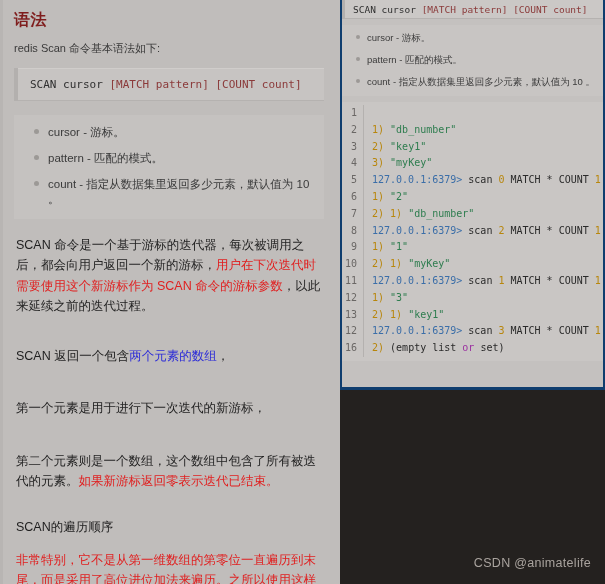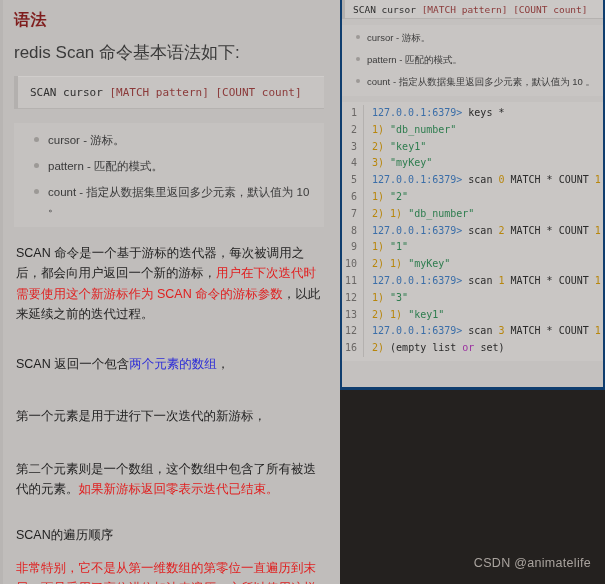--- a/index.html
+++ b/index.html
@@ -30,21 +30,21 @@
     padding: 8px 12px 0 12px;
   }
   .doc-title {
     font-size: 16px;
     font-weight: bold;
     color: #7f1d1d;
     margin: 2px 0 10px 2px;
     letter-spacing: 0.5px;
   }
   .doc-lead {
-    font-size: 17px;
+    font-size: 11px;
     color: #3a3a3a;
     margin: 7px 0 12px 2px;
   }
   .syntax-box {
     background: #c7c4c2;
     border-left: 4px solid #b3b0ae;
     padding: 10px 12px;
     margin: 0 4px 14px 2px;
     font-family: "DejaVu Sans Mono", "Liberation Mono", monospace;
     font-size: 11px;
@@ -255,21 +255,21 @@
         <span class="r-bullet-dot"></span>
         <span>pattern - 匹配的模式。</span>
       </div>
       <div class="r-bullet-row">
         <span class="r-bullet-dot"></span>
         <span>count - 指定从数据集里返回多少元素，默认值为 10 。</span>
       </div>
     </div>
 
     <div id="code-block">
-        <div class="code-line"><span class="ln">1</span><span class="code-txt"><span class="t-prompt">127.0.0.1:6379&gt;</span><span class="t-plain"> keys *</span></span></div>
+        <div class="code-line"><span class="ln">1</span></div>
         <div class="code-line"><span class="ln">2</span><span class="code-txt"><span class="t-num">1)</span><span class="t-str"> "db_number"</span></span></div>
         <div class="code-line"><span class="ln">3</span><span class="code-txt"><span class="t-num">2)</span><span class="t-str"> "key1"</span></span></div>
         <div class="code-line"><span class="ln">4</span><span class="code-txt"><span class="t-num">3)</span><span class="t-str"> "myKey"</span></span></div>
         <div class="code-line"><span class="ln">5</span><span class="code-txt"><span class="t-prompt">127.0.0.1:6379&gt;</span><span class="t-plain"> scan </span><span class="t-num">0</span><span class="t-plain"> MATCH * COUNT </span><span class="t-num">1</span></span></div>
         <div class="code-line"><span class="ln">6</span><span class="code-txt"><span class="t-num">1)</span><span class="t-str"> "2"</span></span></div>
         <div class="code-line"><span class="ln">7</span><span class="code-txt"><span class="t-num">2)</span><span class="t-plain"> </span><span class="t-num">1)</span><span class="t-str"> "db_number"</span></span></div>
         <div class="code-line"><span class="ln">8</span><span class="code-txt"><span class="t-prompt">127.0.0.1:6379&gt;</span><span class="t-plain"> scan </span><span class="t-num">2</span><span class="t-plain"> MATCH * COUNT </span><span class="t-num">1</span></span></div>
         <div class="code-line"><span class="ln">9</span><span class="code-txt"><span class="t-num">1)</span><span class="t-str"> "1"</span></span></div>
         <div class="code-line"><span class="ln">10</span><span class="code-txt"><span class="t-num">2)</span><span class="t-plain"> </span><span class="t-num">1)</span><span class="t-str"> "myKey"</span></span></div>
         <div class="code-line"><span class="ln">11</span><span class="code-txt"><span class="t-prompt">127.0.0.1:6379&gt;</span><span class="t-plain"> scan </span><span class="t-num">1</span><span class="t-plain"> MATCH * COUNT </span><span class="t-num">1</span></span></div>

